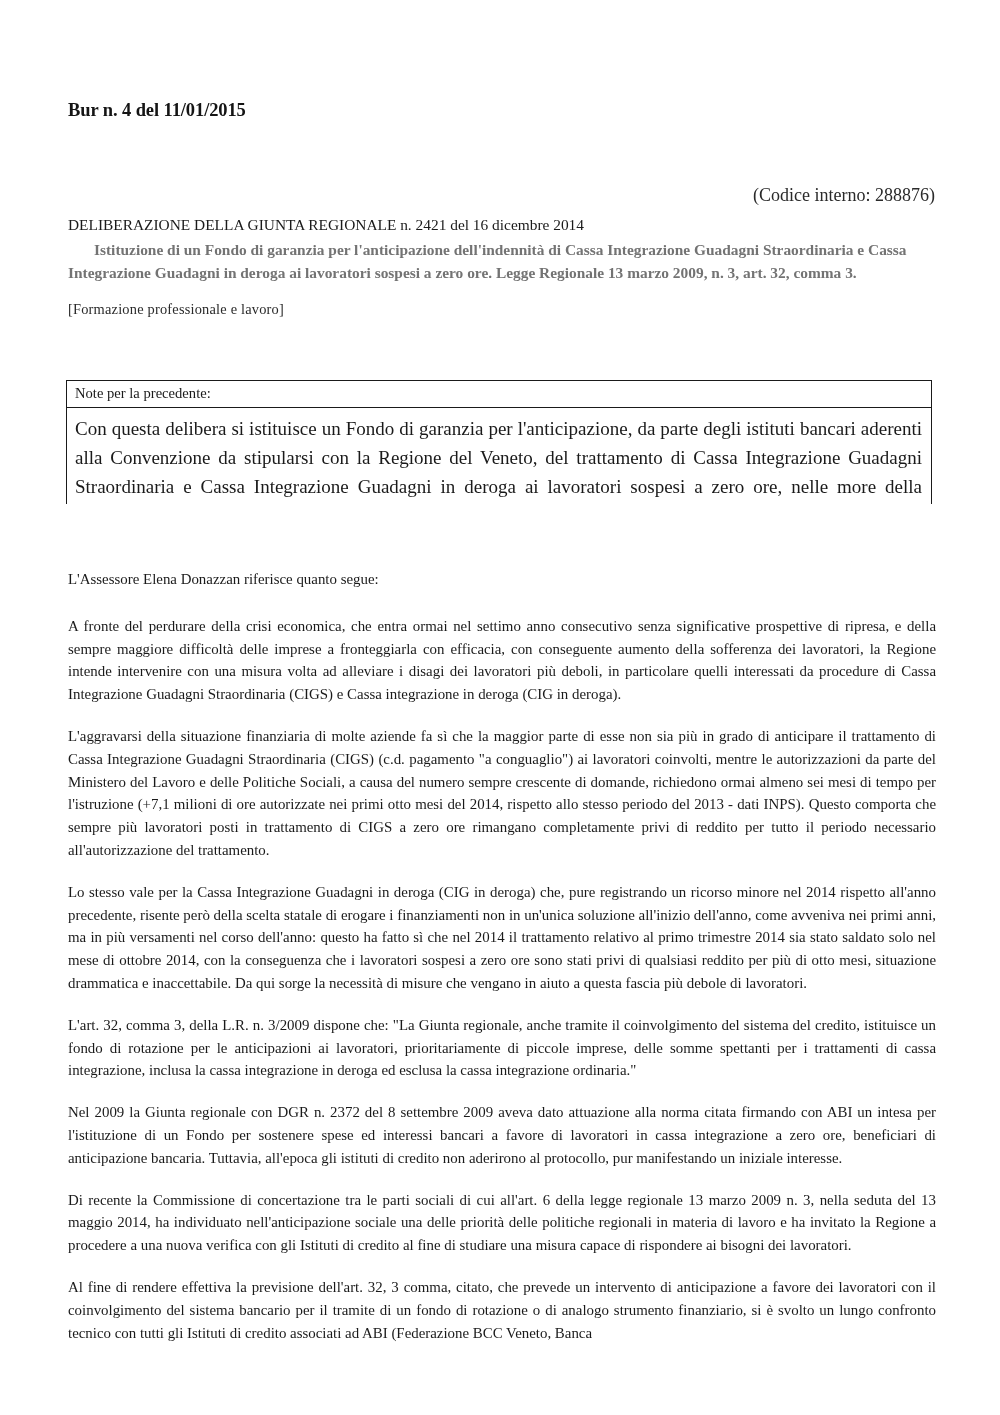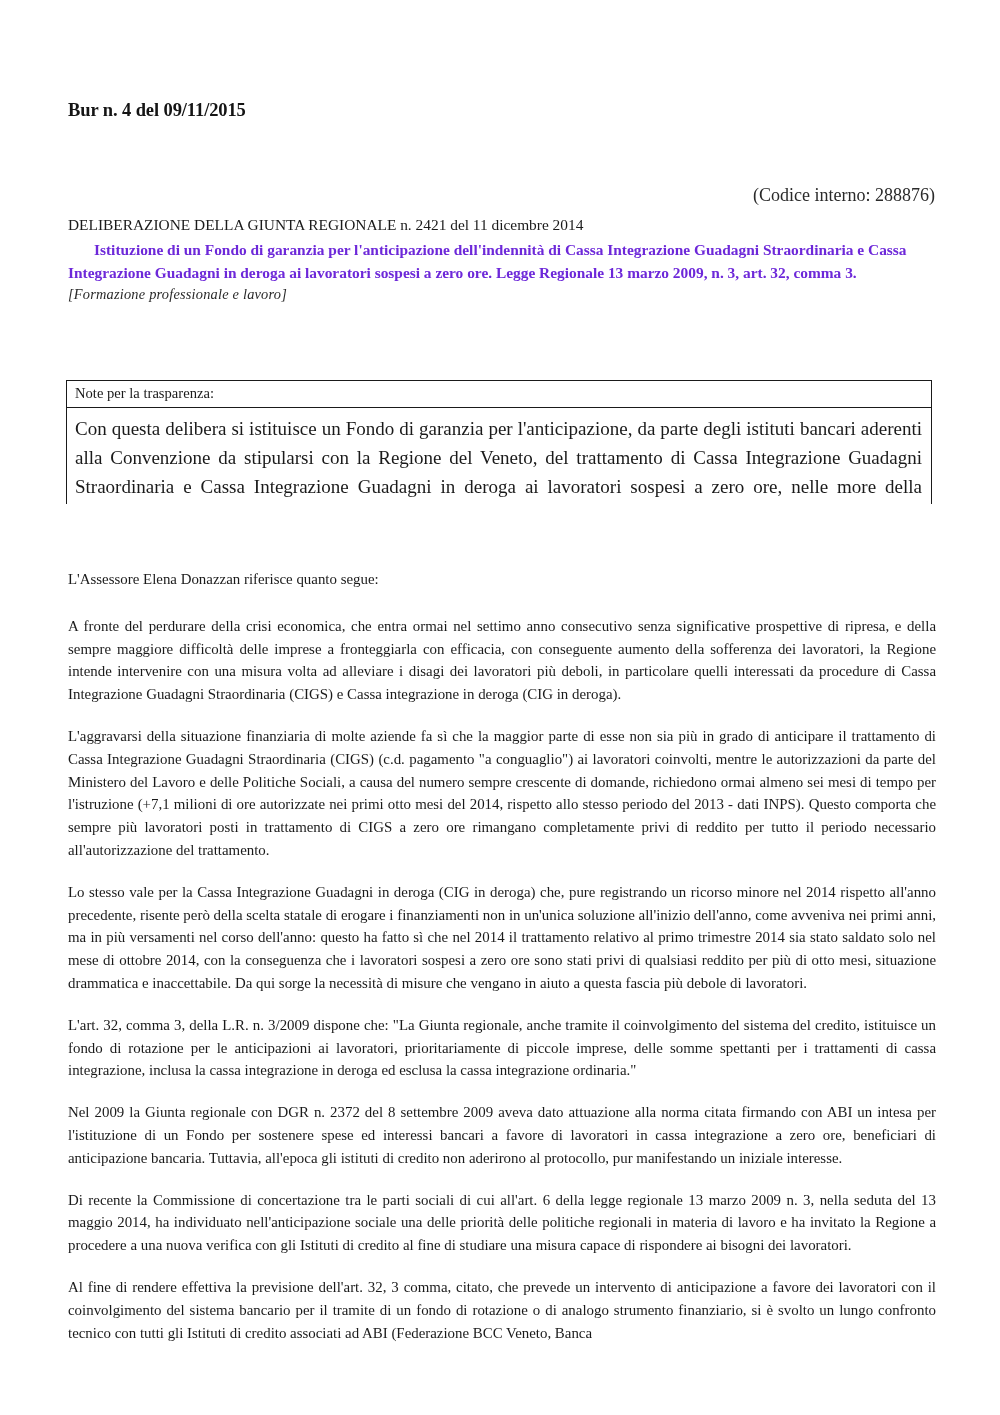--- a/index.html
+++ b/index.html
@@ -49,26 +49,25 @@
     line-height: 1.45;
     color: #1a1a1a;
   }
   .title-main {
     font-size: 15.4px;
     font-weight: bold;
     line-height: 1.5;
     text-align: left;
     margin-top: 2px;
     text-indent: 26px;
-    color: #6d28d9;
+    color: #737373;
   }
   .subject-tag {
     font-size: 14.4px;
-    font-style: italic;
-    margin-top: 1px;
+    margin-top: 16px;
     color: #2a2a2a;
     letter-spacing: 0.2px;
   }
 
   
   .note-box {
     position: absolute;
     left: 66px;
     top: 380px;
     width: 866px;
@@ -111,32 +110,32 @@
     color: #1a1a1a;
   }
   .para:last-child { margin-bottom: 0; }
   .para.lead { margin-bottom: 24px; }
 </style>
 </head>
 <body>
 
 <div class="page">
 
-  <div class="bur-header">Bur n. 4 del 09/11/2015</div>
+  <div class="bur-header">Bur n. 4 del 11/01/2015</div>
 
   <div class="codice">(Codice interno: 288876)</div>
 
   <div class="title-block">
-    <div class="delib-line">DELIBERAZIONE DELLA GIUNTA REGIONALE n. 2421 del 11 dicembre 2014</div>
+    <div class="delib-line">DELIBERAZIONE DELLA GIUNTA REGIONALE n. 2421 del 16 dicembre 2014</div>
     <div class="title-main">Istituzione di un Fondo di garanzia per l'anticipazione dell'indennità di Cassa Integrazione Guadagni Straordinaria e Cassa Integrazione Guadagni in deroga ai lavoratori sospesi a zero ore. Legge Regionale 13 marzo 2009, n. 3, art. 32, comma 3.</div>
     <div class="subject-tag">[Formazione professionale e lavoro]</div>
   </div>
 
   <div class="note-box">
-    <div class="note-head">Note per la trasparenza:</div>
+    <div class="note-head">Note per la precedente:</div>
     <div class="note-body">Con questa delibera si istituisce un Fondo di garanzia per l'anticipazione, da parte degli istituti bancari aderenti alla Convenzione da stipularsi con la Regione del Veneto, del trattamento di Cassa Integrazione Guadagni Straordinaria e Cassa Integrazione Guadagni in deroga ai lavoratori sospesi a zero ore, nelle more della procedura di erogazione da parte dell'INPS, demandando alla struttura competente l'individuazione del soggetto gestore.</div>
   </div>
 
   <div class="body-flow">
     <p class="para lead">L'Assessore Elena Donazzan riferisce quanto segue:</p>
     <p class="para">A fronte del perdurare della crisi economica, che entra ormai nel settimo anno consecutivo senza significative prospettive di ripresa, e della sempre maggiore difficoltà delle imprese a fronteggiarla con efficacia, con conseguente aumento della sofferenza dei lavoratori, la Regione intende intervenire con una misura volta ad alleviare i disagi dei lavoratori più deboli, in particolare quelli interessati da procedure di Cassa Integrazione Guadagni Straordinaria (CIGS) e Cassa integrazione in deroga (CIG in deroga).</p>
     <p class="para">L'aggravarsi della situazione finanziaria di molte aziende fa sì che la maggior parte di esse non sia più in grado di anticipare il trattamento di Cassa Integrazione Guadagni Straordinaria (CIGS) (c.d. pagamento "a conguaglio") ai lavoratori coinvolti, mentre le autorizzazioni da parte del Ministero del Lavoro e delle Politiche Sociali, a causa del numero sempre crescente di domande, richiedono ormai almeno sei mesi di tempo per l'istruzione (+7,1 milioni di ore autorizzate nei primi otto mesi del 2014, rispetto allo stesso periodo del 2013 - dati INPS). Questo comporta che sempre più lavoratori posti in trattamento di CIGS a zero ore rimangano completamente privi di reddito per tutto il periodo necessario all'autorizzazione del trattamento.</p>
     <p class="para">Lo stesso vale per la Cassa Integrazione Guadagni in deroga (CIG in deroga) che, pure registrando un ricorso minore nel 2014 rispetto all'anno precedente, risente però della scelta statale di erogare i finanziamenti non in un'unica soluzione all'inizio dell'anno, come avveniva nei primi anni, ma in più versamenti nel corso dell'anno: questo ha fatto sì che nel 2014 il trattamento relativo al primo trimestre 2014 sia stato saldato solo nel mese di ottobre 2014, con la conseguenza che i lavoratori sospesi a zero ore sono stati privi di qualsiasi reddito per più di otto mesi, situazione drammatica e inaccettabile. Da qui sorge la necessità di misure che vengano in aiuto a questa fascia più debole di lavoratori.</p>
     <p class="para">L'art. 32, comma 3, della L.R. n. 3/2009 dispone che: "La Giunta regionale, anche tramite il coinvolgimento del sistema del credito, istituisce un fondo di rotazione per le anticipazioni ai lavoratori, prioritariamente di piccole imprese, delle somme spettanti per i trattamenti di cassa integrazione, inclusa la cassa integrazione in deroga ed esclusa la cassa integrazione ordinaria."</p>
     <p class="para">Nel 2009 la Giunta regionale con DGR n. 2372 del 8 settembre 2009 aveva dato attuazione alla norma citata firmando con ABI un intesa per l'istituzione di un Fondo per sostenere spese ed interessi bancari a favore di lavoratori in cassa integrazione a zero ore, beneficiari di anticipazione bancaria. Tuttavia, all'epoca gli istituti di credito non aderirono al protocollo, pur manifestando un iniziale interesse.</p>

